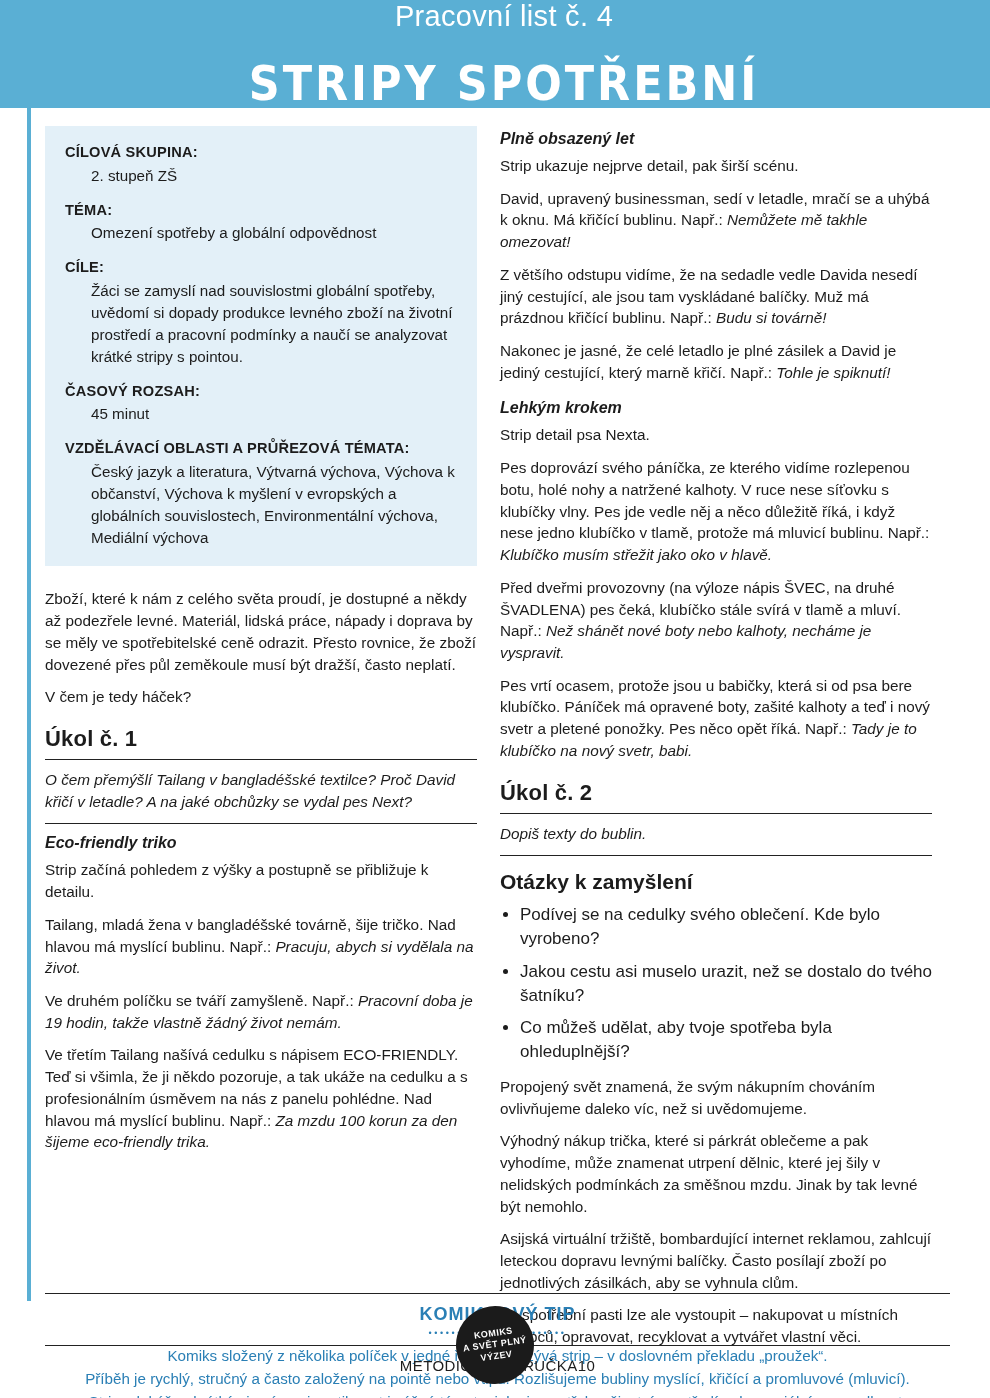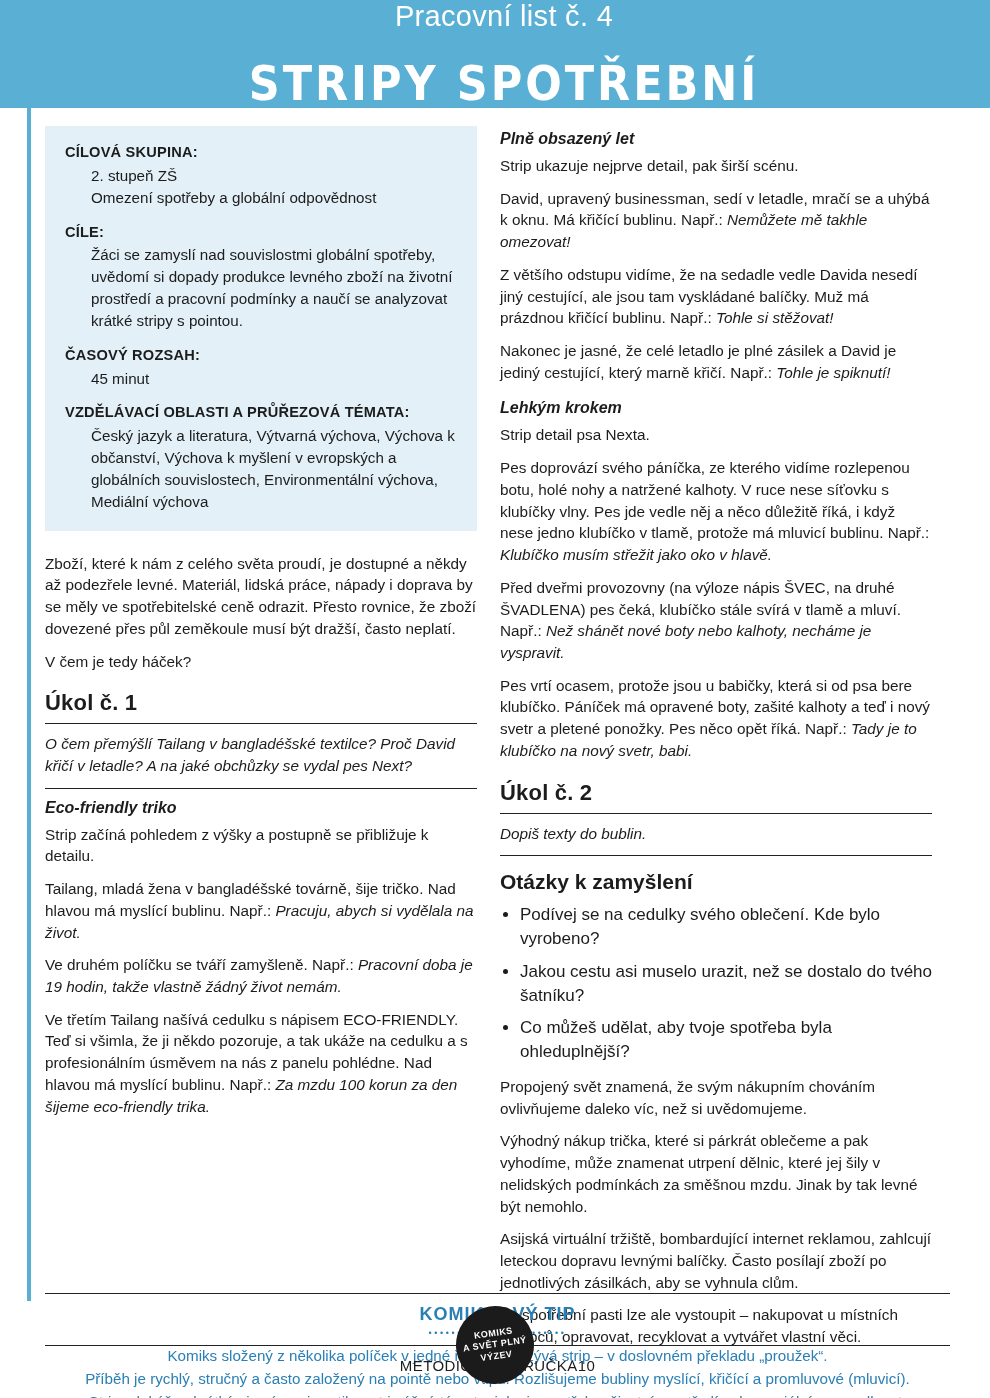--- a/index.html
+++ b/index.html
@@ -204,20 +204,21 @@
 <div class="sheet">
   <div class="left-bar"></div>
 
   <div class="columns">
 
     <div class="col">
 
       <div class="infobox">
         <p class="lbl">CÍLOVÁ SKUPINA:</p>
         <p class="val">2. stupeň ZŠ</p>
+        <p class="lbl spaced">TÉMA:</p>
         <p class="val">Omezení spotřeby a globální odpovědnost</p>
         <p class="lbl spaced">CÍLE:</p>
         <p class="val">Žáci se zamyslí nad souvislostmi globální spotřeby, uvědomí si dopady produkce levného zboží na životní prostředí a pracovní podmínky a naučí se analyzovat krátké stripy s pointou.</p>
         <p class="lbl spaced">ČASOVÝ ROZSAH:</p>
         <p class="val">45 minut</p>
         <p class="lbl spaced">VZDĚLÁVACÍ OBLASTI A PRŮŘEZOVÁ TÉMATA:</p>
         <p class="val">Český jazyk a literatura, Výtvarná výchova, Výchova k občanství, Výchova k myšlení v evropských a globálních souvislostech, Environmentální výchova, Mediální výchova</p>
       </div>
 
       <p>Zboží, které k nám z celého světa proudí, je dostupné a někdy až podezřele levné. Materiál, lidská práce, nápady i doprava by se měly ve spotřebitelské ceně odrazit. Přesto rovnice, že zboží dovezené přes půl zeměkoule musí být dražší, často neplatí.</p>
@@ -232,21 +233,21 @@
       <p>Strip začíná pohledem z výšky a postupně se přibližuje k detailu.</p>
       <p><span>Tailang, mladá žena v bangladéšské továrně, šije tričko. Nad hlavou má myslící bublinu. Např.: </span><span class="italic">Pracuju, abych si vydělala na život.</span></p>
       <p><span>Ve druhém políčku se tváří zamyšleně. Např.: </span><span class="italic">Pracovní doba je 19 hodin, takže vlastně žádný život nemám.</span></p>
       <p><span>Ve třetím Tailang našívá cedulku s nápisem ECO-FRIENDLY. Teď si všimla, že ji někdo pozoruje, a tak ukáže na cedulku a s profesionálním úsměvem na nás z panelu pohlédne. Nad hlavou má myslící bublinu. Např.: </span><span class="italic">Za mzdu 100 korun za den šijeme eco-friendly trika.</span></p>
     </div>
 
     <div class="col">
       <h3 class="sub first">Plně obsazený let</h3>
       <p>Strip ukazuje nejprve detail, pak širší scénu.</p>
       <p><span>David, upravený businessman, sedí v letadle, mračí se a uhýbá k oknu. Má křičící bublinu. Např.: </span><span class="italic">Nemůžete mě takhle omezovat!</span></p>
-      <p><span>Z většího odstupu vidíme, že na sedadle vedle Davida nesedí jiný cestující, ale jsou tam vyskládané balíčky. Muž má prázdnou křičící bublinu. Např.: </span><span class="italic">Tohle si stěžovat!</span></p>
+      <p><span>Z většího odstupu vidíme, že na sedadle vedle Davida nesedí jiný cestující, ale jsou tam vyskládané balíčky. Muž má prázdnou křičící bublinu. Např.: </span><span class="italic">Budu si továrně!</span></p>
       <p><span>Nakonec je jasné, že celé letadlo je plné zásilek a David je jediný cestující, který marně křičí. Např.: </span><span class="italic">Tohle je spiknutí!</span></p>
 
       <h3 class="sub">Lehkým krokem</h3>
       <p>Strip detail psa Nexta.</p>
       <p><span>Pes doprovází svého páníčka, ze kterého vidíme rozlepenou botu, holé nohy a natržené kalhoty. V ruce nese síťovku s klubíčky vlny. Pes jde vedle něj a něco důležitě říká, i když nese jedno klubíčko v tlamě, protože má mluvicí bublinu. Např.: </span><span class="italic">Klubíčko musím střežit jako oko v hlavě.</span></p>
       <p><span>Před dveřmi provozovny (na výloze nápis ŠVEC, na druhé ŠVADLENA) pes čeká, klubíčko stále svírá v tlamě a mluví. Např.: </span><span class="italic">Než shánět nové boty nebo kalhoty, necháme je vyspravit.</span></p>
       <p><span>Pes vrtí ocasem, protože jsou u babičky, která si od psa bere klubíčko. Páníček má opravené boty, zašité kalhoty a teď i nový svetr a pletené ponožky. Pes něco opět říká. Např.: </span><span class="italic">Tady je to klubíčko na nový svetr, babi.</span></p>
 
       <h2 class="task">Úkol č. 2</h2>
       <hr class="rule-top">

